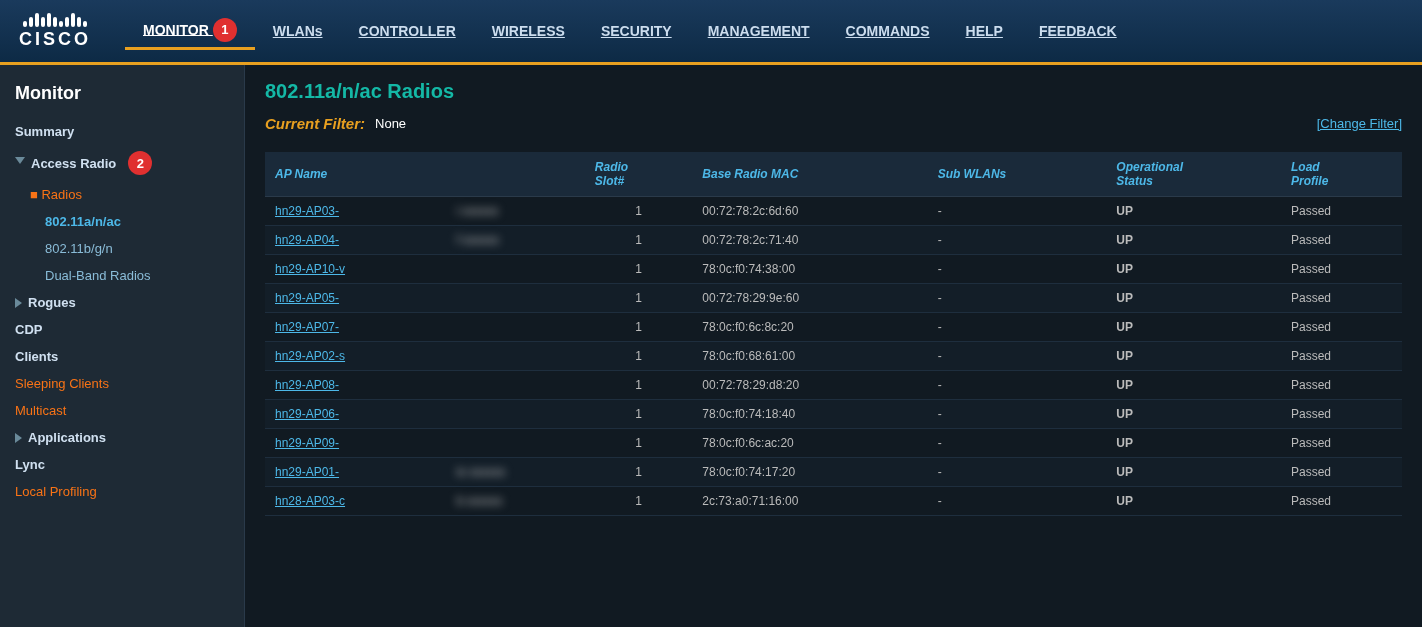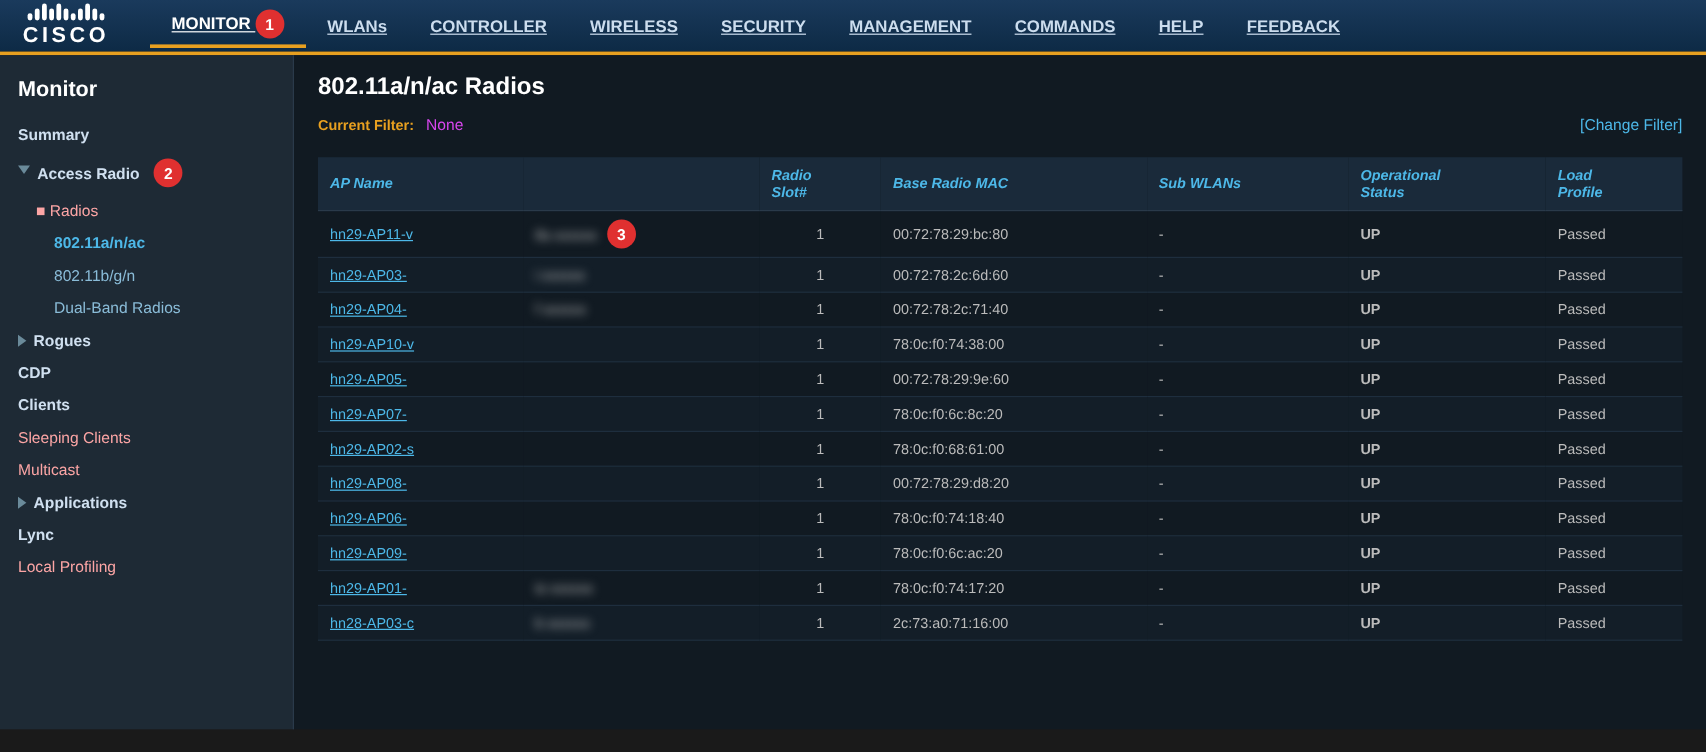--- a/index.html
+++ b/index.html
@@ -1,21 +1,21 @@
 <!DOCTYPE html>
 <html><head>
   <meta charset="utf-8">
   <style>
     * { margin: 0; padding: 0; box-sizing: border-box; }
     body { font-family: Arial, sans-serif; background: #1a1a1a; color: #ccc; font-size: 13px; width: 1422px; overflow-x: hidden; }
 
     
     .top-header {
       background: linear-gradient(to bottom, #1a3a5c, #0d2a45);
-      height: 46px;
+      height: 65px;
       display: flex;
       align-items: center;
       padding: 0 15px;
       border-bottom: 3px solid #e8a020;
     }
     .cisco-logo {
       display: flex;
       flex-direction: column;
       align-items: center;
       margin-right: 30px;
@@ -71,21 +71,21 @@
       border-right: 1px solid #2a3a4a;
     }
     .sidebar-title {
       color: #fff;
       font-size: 18px;
       font-weight: bold;
       padding: 8px 15px 12px 15px;
     }
     .sidebar-item {
       padding: 6px 15px;
-      color: #fca5a5;
+      color: #f97316;
       cursor: pointer;
       display: flex;
       align-items: center;
       gap: 6px;
     }
     .sidebar-item.bold { font-weight: bold; color: #d0e0f0; }
     .sidebar-item.active { color: #4db8e8; font-weight: bold; }
     .sidebar-item .arrow {
       width: 0; height: 0;
       border-top: 5px solid transparent;
@@ -104,36 +104,36 @@
     .sidebar-section { margin-top: 2px; }
 
     
     .content {
       flex: 1;
       background: #111a22;
       overflow: auto;
       padding: 15px 20px;
     }
     .page-title {
-      color: #ffffff;
+      color: #14b8a6;
       font-size: 20px;
       font-weight: bold;
       margin-bottom: 12px;
     }
     .filter-row {
       display: flex;
       align-items: center;
       gap: 10px;
       margin-bottom: 20px;
       justify-content: space-between;
     }
     .filter-left { display: flex; align-items: center; gap: 10px; }
-    .filter-label { color: #e8a020; font-weight: bold; font-size: 12px; }
-    .filter-value { color: #d946ef; }
-    .change-filter { color: #4db8e8; cursor: pointer; font-size: 13px; }
+    .filter-label { color: #e8a020; font-weight: bold; font-size: 15px; font-style: italic; }
+    .filter-value { color: #ffffff; }
+    .change-filter { color: #4db8e8; text-decoration: underline; cursor: pointer; font-size: 13px; }
 
     
     .data-table {
       width: 100%;
       border-collapse: collapse;
       font-size: 12px;
     }
     .data-table th {
       background: #1a2a3a;
       color: #4db8e8;
@@ -292,29 +292,20 @@
           <th>AP Name</th>
           <th></th>
           <th>Radio<br>Slot#</th>
           <th>Base Radio MAC</th>
           <th>Sub WLANs</th>
           <th>Operational<br>Status</th>
           <th>Load<br>Profile</th>
         </tr>
       </thead>
       <tbody id="table-body">
-      <tr>
-            <td><span class="ap-name-link">hn29-AP11-v</span></td>
-            <td><span class="blurred">ifa xxxxxx</span><span class="step-badge" style="margin-left: 8px;">3</span></td>
-            <td style="text-align: center;">1</td>
-            <td>00:72:78:29:bc:80</td>
-            <td>-</td>
-            <td class="up-status">UP</td>
-            <td>Passed</td>
-          </tr>
           <tr>
             <td><span class="ap-name-link">hn29-AP03-</span></td>
             <td><span class="blurred">i xxxxxx</span></td>
             <td style="text-align: center;">1</td>
             <td>00:72:78:2c:6d:60</td>
             <td>-</td>
             <td class="up-status">UP</td>
             <td>Passed</td>
           </tr>
           <tr>

